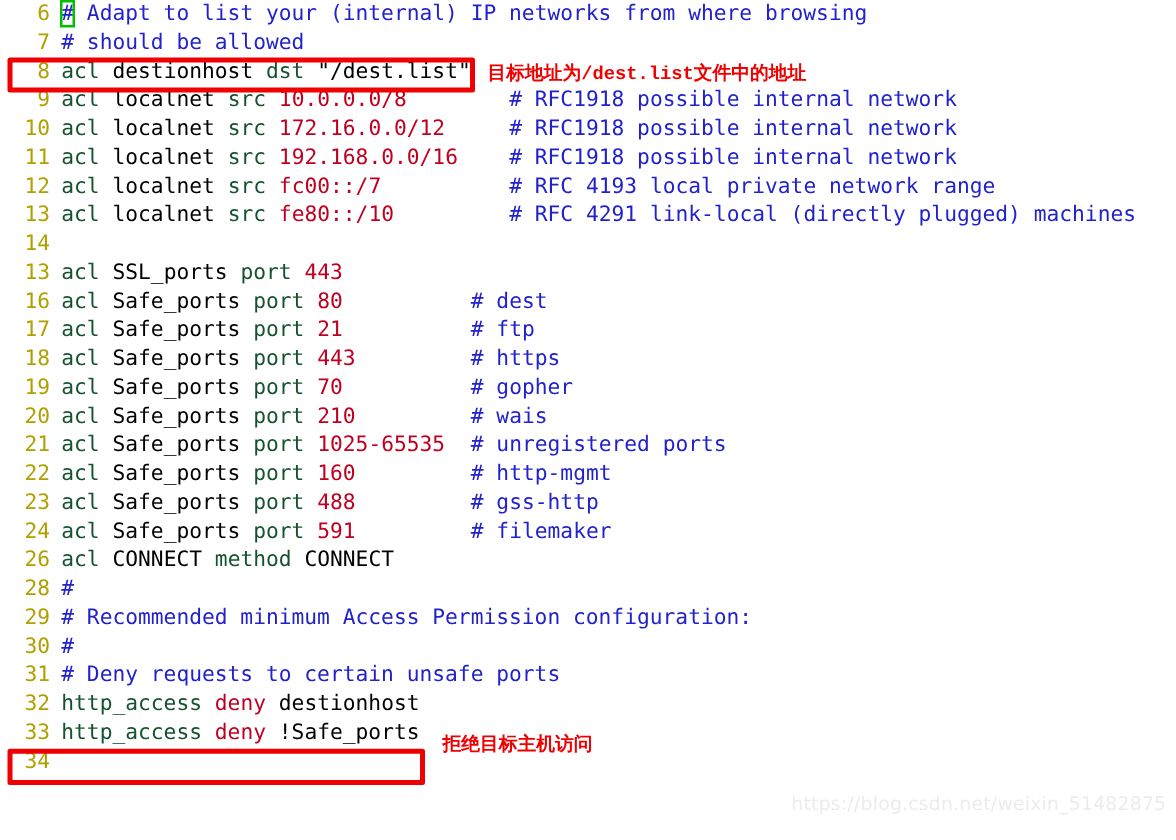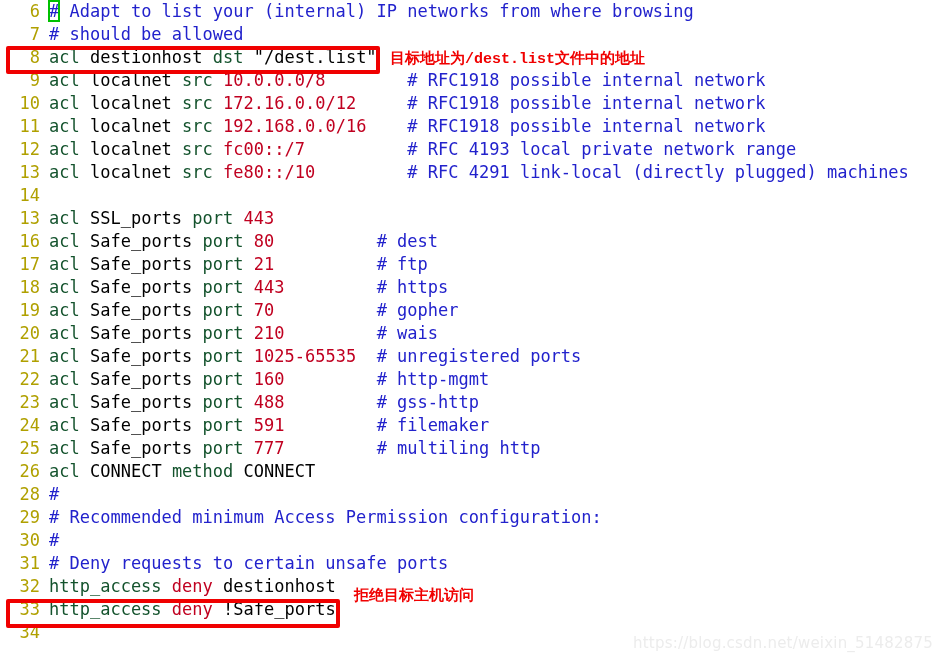--- a/index.html
+++ b/index.html
@@ -130,21 +130,20 @@
       <div class="code-line"><span class="gutter">13</span><span class="code-text"><span class="t-kw">acl</span><span class="t-plain"> </span><span class="t-id">SSL_ports</span><span class="t-plain"> </span><span class="t-kw">port</span><span class="t-plain"> </span><span class="t-num">443</span></span></div>
       <div class="code-line"><span class="gutter">16</span><span class="code-text"><span class="t-kw">acl</span><span class="t-plain"> </span><span class="t-id">Safe_ports</span><span class="t-plain"> </span><span class="t-kw">port</span><span class="t-plain"> </span><span class="t-num">80</span><span class="t-plain">          </span><span class="t-comment"># dest</span></span></div>
       <div class="code-line"><span class="gutter">17</span><span class="code-text"><span class="t-kw">acl</span><span class="t-plain"> </span><span class="t-id">Safe_ports</span><span class="t-plain"> </span><span class="t-kw">port</span><span class="t-plain"> </span><span class="t-num">21</span><span class="t-plain">          </span><span class="t-comment"># ftp</span></span></div>
       <div class="code-line"><span class="gutter">18</span><span class="code-text"><span class="t-kw">acl</span><span class="t-plain"> </span><span class="t-id">Safe_ports</span><span class="t-plain"> </span><span class="t-kw">port</span><span class="t-plain"> </span><span class="t-num">443</span><span class="t-plain">         </span><span class="t-comment"># https</span></span></div>
       <div class="code-line"><span class="gutter">19</span><span class="code-text"><span class="t-kw">acl</span><span class="t-plain"> </span><span class="t-id">Safe_ports</span><span class="t-plain"> </span><span class="t-kw">port</span><span class="t-plain"> </span><span class="t-num">70</span><span class="t-plain">          </span><span class="t-comment"># gopher</span></span></div>
       <div class="code-line"><span class="gutter">20</span><span class="code-text"><span class="t-kw">acl</span><span class="t-plain"> </span><span class="t-id">Safe_ports</span><span class="t-plain"> </span><span class="t-kw">port</span><span class="t-plain"> </span><span class="t-num">210</span><span class="t-plain">         </span><span class="t-comment"># wais</span></span></div>
       <div class="code-line"><span class="gutter">21</span><span class="code-text"><span class="t-kw">acl</span><span class="t-plain"> </span><span class="t-id">Safe_ports</span><span class="t-plain"> </span><span class="t-kw">port</span><span class="t-plain"> </span><span class="t-num">1025-65535</span><span class="t-plain">  </span><span class="t-comment"># unregistered ports</span></span></div>
       <div class="code-line"><span class="gutter">22</span><span class="code-text"><span class="t-kw">acl</span><span class="t-plain"> </span><span class="t-id">Safe_ports</span><span class="t-plain"> </span><span class="t-kw">port</span><span class="t-plain"> </span><span class="t-num">160</span><span class="t-plain">         </span><span class="t-comment"># http-mgmt</span></span></div>
       <div class="code-line"><span class="gutter">23</span><span class="code-text"><span class="t-kw">acl</span><span class="t-plain"> </span><span class="t-id">Safe_ports</span><span class="t-plain"> </span><span class="t-kw">port</span><span class="t-plain"> </span><span class="t-num">488</span><span class="t-plain">         </span><span class="t-comment"># gss-http</span></span></div>
       <div class="code-line"><span class="gutter">24</span><span class="code-text"><span class="t-kw">acl</span><span class="t-plain"> </span><span class="t-id">Safe_ports</span><span class="t-plain"> </span><span class="t-kw">port</span><span class="t-plain"> </span><span class="t-num">591</span><span class="t-plain">         </span><span class="t-comment"># filemaker</span></span></div>
-      <div class="code-line"><span class="gutter">25</span><span class="code-text"><span class="t-kw">acl</span><span class="t-plain"> </span><span class="t-id">Safe_ports</span><span class="t-plain"> </span><span class="t-kw">port</span><span class="t-plain"> </span><span class="t-num">777</span><span class="t-plain">         </span><span class="t-comment"># multiling http</span></span></div>
       <div class="code-line"><span class="gutter">26</span><span class="code-text"><span class="t-kw">acl</span><span class="t-plain"> </span><span class="t-id">CONNECT</span><span class="t-plain"> </span><span class="t-kw">method</span><span class="t-plain"> </span><span class="t-id">CONNECT</span></span></div>
       <div class="code-line"><span class="gutter">28</span><span class="code-text"><span class="t-comment">#</span></span></div>
       <div class="code-line"><span class="gutter">29</span><span class="code-text"><span class="t-comment"># Recommended minimum Access Permission configuration:</span></span></div>
       <div class="code-line"><span class="gutter">30</span><span class="code-text"><span class="t-comment">#</span></span></div>
       <div class="code-line"><span class="gutter">31</span><span class="code-text"><span class="t-comment"># Deny requests to certain unsafe ports</span></span></div>
       <div class="code-line"><span class="gutter">32</span><span class="code-text"><span class="t-kw">http_access</span><span class="t-plain"> </span><span class="t-num">deny</span><span class="t-plain"> </span><span class="t-id">destionhost</span></span></div>
       <div class="code-line"><span class="gutter">33</span><span class="code-text"><span class="t-kw">http_access</span><span class="t-plain"> </span><span class="t-num">deny</span><span class="t-plain"> </span><span class="t-id">!Safe_ports</span></span></div>
       <div class="code-line"><span class="gutter">34</span><span class="code-text"></span></div>
     </div>
 

